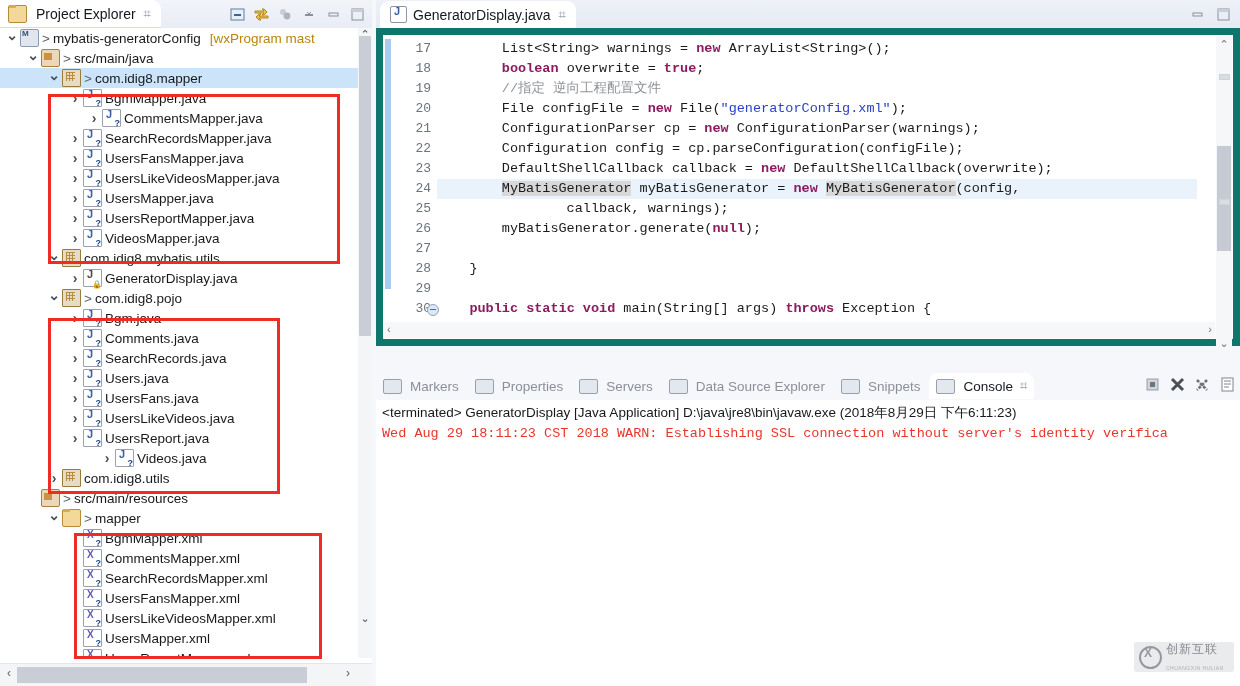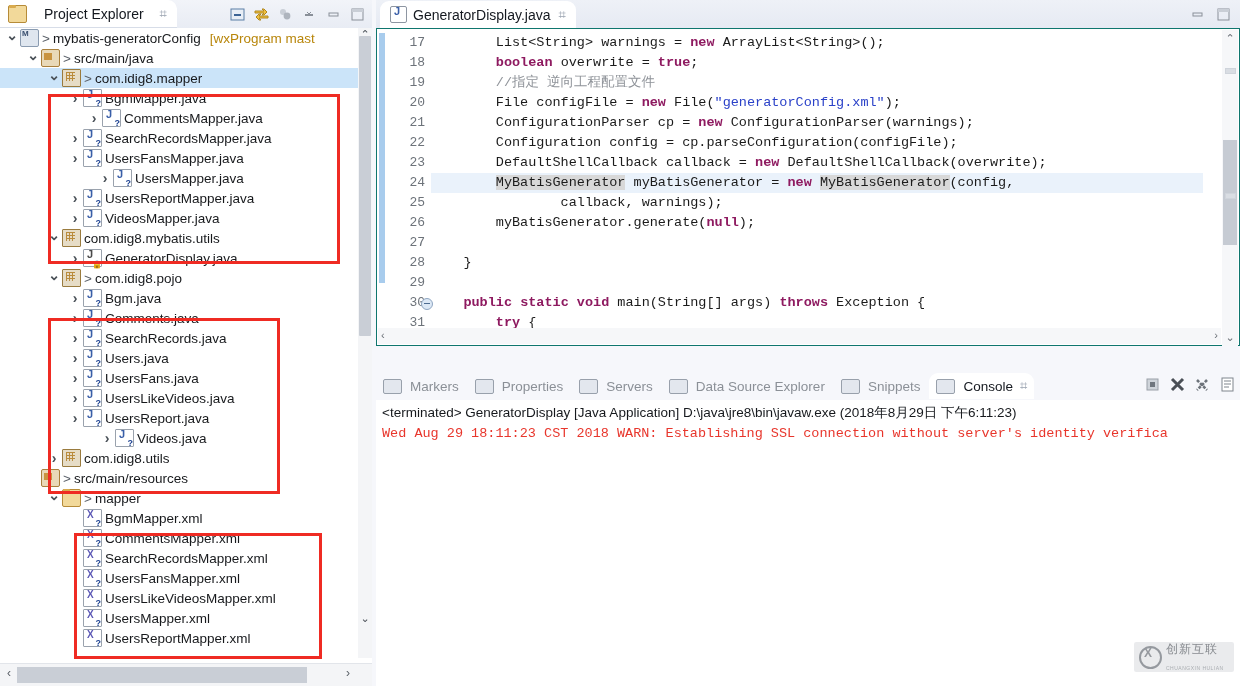--- a/index.html
+++ b/index.html
@@ -19,21 +19,21 @@
     position:absolute;left:0;top:0;width:372px;height:686px;
     background:#ffffff;
   }
   .ex-tabbar{
     position:absolute;left:0;top:0;width:372px;height:28px;
     background:linear-gradient(#f2f4f9,#e8ecf4);
   }
   .ex-tab{
     position:absolute;left:0;top:0;height:28px;
     padding:0 10px 0 8px;
-    display:flex;align-items:center;gap:14px;
+    display:flex;align-items:center;gap:6px;
     background:#ffffff;
     border-top-right-radius:9px;
     box-shadow:0 -1px 0 #d7dde8 inset;
     text-align:right;
   }
   .ex-tab-title{font-size:14px;color:#14181f;}
   .tab-close{color:#9aa3b0;font-size:13px;margin-left:2px;}
   .ex-tools{
     position:absolute;right:6px;top:0;height:28px;
     display:flex;align-items:center;gap:7px;
@@ -101,21 +101,21 @@
   .ed-tab{
     position:absolute;left:4px;top:1px;height:27px;padding:0 10px;
     display:flex;align-items:center;gap:6px;background:#ffffff;
     border-top-left-radius:9px;border-top-right-radius:9px;
   }
   .ed-tab-title{font-size:14px;color:#14181f;}
   .ic-jtab{width:15px;height:15px;background:#ffffff;border:1px solid #8e96a2;border-radius:2px;position:relative;}
   .ic-jtab::after{content:"J";position:absolute;left:3px;top:-2px;font-size:11px;color:#3a5fa8;font-weight:bold;}
   .ed-wincontrols{position:absolute;right:8px;top:6px;display:flex;align-items:center;gap:9px;}
 
-  .ed-body{position:absolute;left:0;top:28px;width:864px;height:318px;background:#ffffff;border:1px solid #0f766e;box-sizing:border-box;}
+  .ed-body{position:absolute;left:0;top:28px;width:864px;height:318px;background:#ffffff;border:7px solid #0f766e;box-sizing:border-box;}
   .gutter{position:absolute;left:0;top:0;width:8px;height:100%;background:#ffffff;}
   .gutter-bar{position:absolute;left:2px;top:4px;width:6px;height:250px;background:#a8cced;}
   .linenos{position:absolute;left:8px;top:0;width:46px;height:100%;background:#ffffff;
     font-family:"Liberation Mono",monospace;font-size:13px;color:#6d737a;text-align:right;padding-top:4px;box-sizing:border-box;}
   .ln{height:20px;line-height:20px;padding-right:6px;position:relative;}
   .fold{position:absolute;right:-2px;top:5px;width:10px;height:10px;border:1px solid #8fa6c2;border-radius:50%;background:#dce8f5;}
   .fold::after{content:"";position:absolute;left:2px;top:4px;width:6px;height:1px;background:#4d6b90;}
   .codecol{position:absolute;left:54px;top:0;right:36px;height:100%;overflow:hidden;
     font-family:"Liberation Mono",monospace;font-size:13.5px;padding-top:4px;box-sizing:border-box;}
   .cl{height:20px;line-height:20px;white-space:pre;color:#1b1b1b;}
@@ -233,21 +233,26 @@
         <div class="row" style="padding-left: 67px;">
           <span class="arrow closed"></span>
           <span class="ic ic-java"></span>
           <span class="lbl">SearchRecordsMapper.java</span>
         </div>
         <div class="row" style="padding-left: 67px;">
           <span class="arrow closed"></span>
           <span class="ic ic-java"></span>
           <span class="lbl">UsersFansMapper.java</span>
         </div>
-        <div class="row" style="padding-left: 97px;">
+        <div class="row" style="padding-left: 67px;">
+          <span class="arrow closed"></span>
+          <span class="ic ic-java"></span>
+          <span class="lbl">UsersLikeVideosMapper.java</span>
+        </div>
+        <div class="row" style="padding-left: 67px;">
           <span class="arrow closed"></span>
           <span class="ic ic-java"></span>
           <span class="lbl">UsersMapper.java</span>
         </div>
         <div class="row" style="padding-left: 67px;">
           <span class="arrow closed"></span>
           <span class="ic ic-java"></span>
           <span class="lbl">UsersReportMapper.java</span>
         </div>
         <div class="row" style="padding-left: 67px;">

